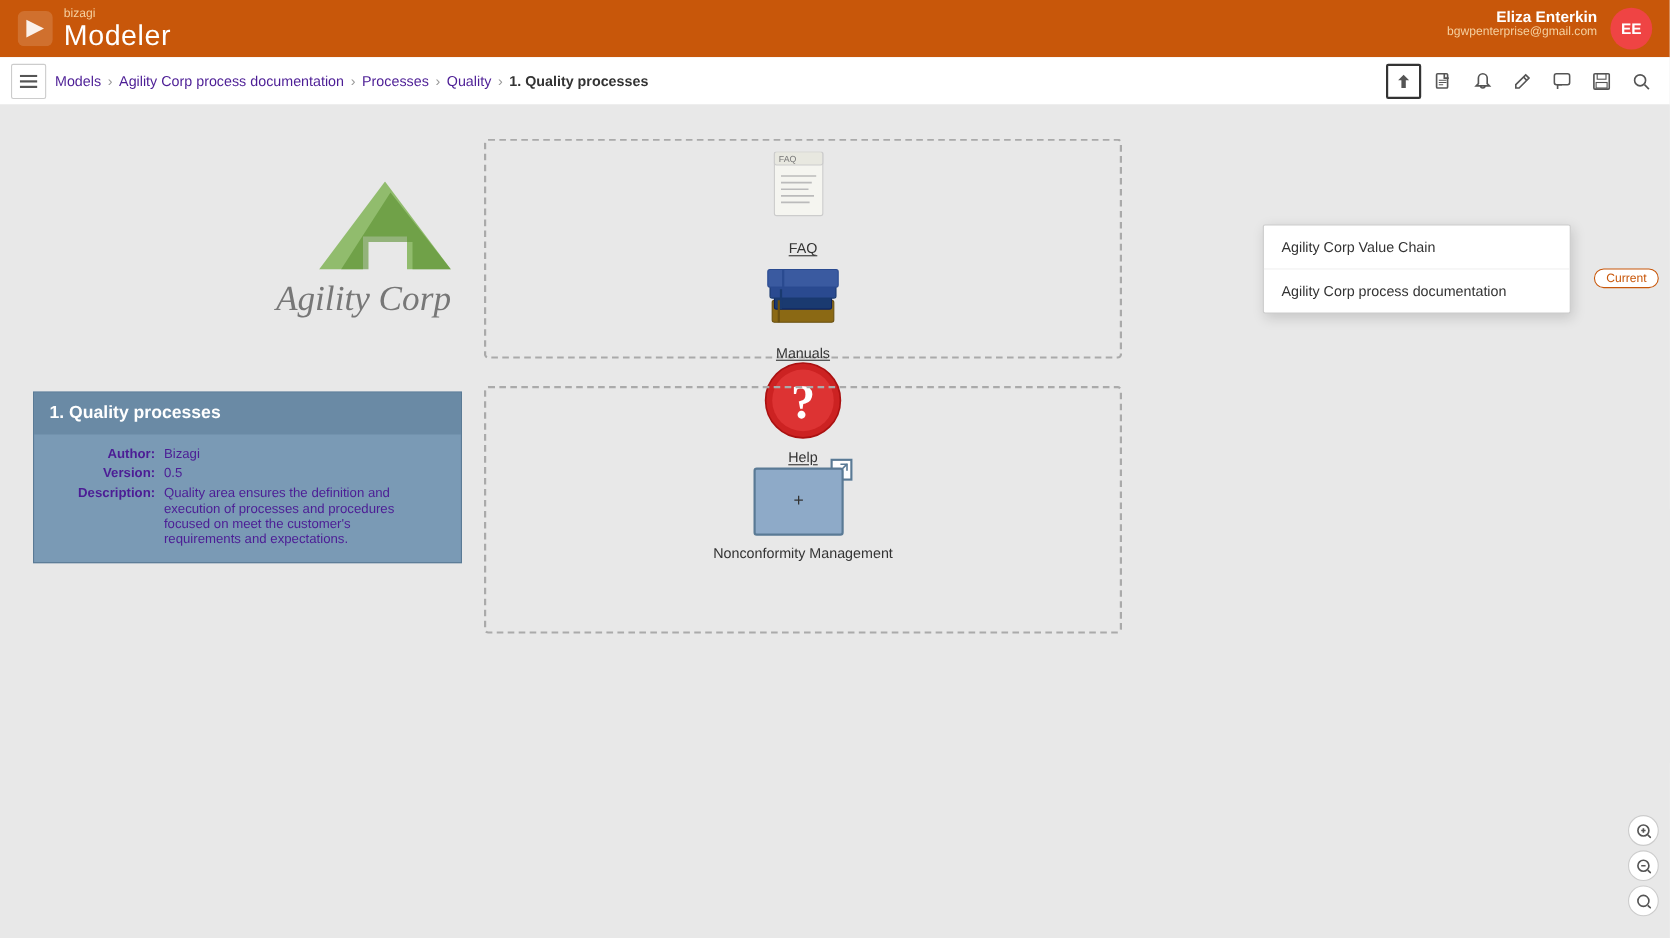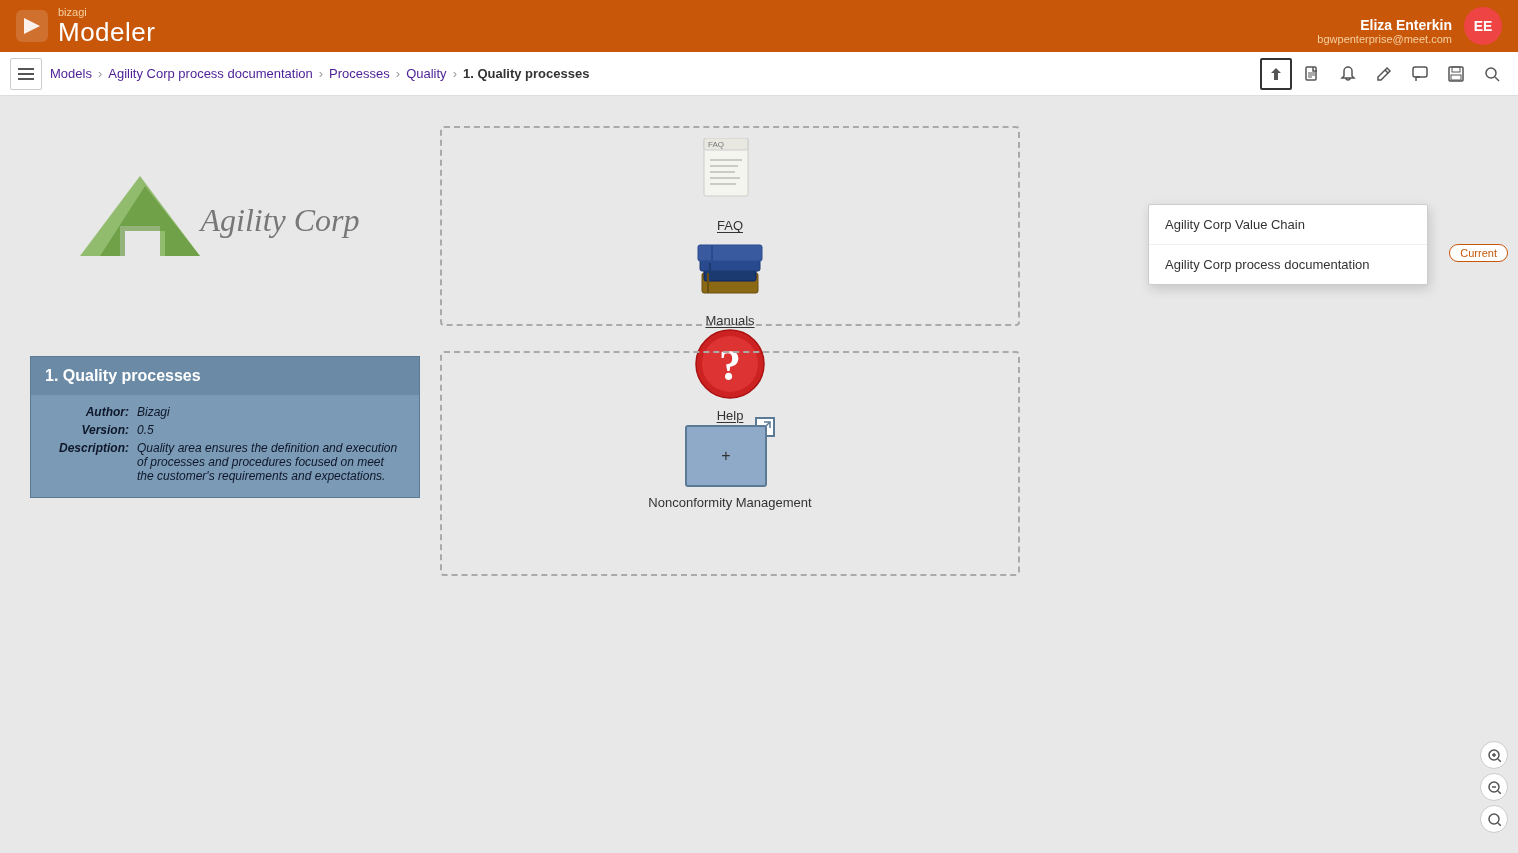--- a/index.html
+++ b/index.html
@@ -33,21 +33,21 @@
       font-size: 11px;
     }
     .brand-large {
       color: #fff;
       font-size: 26px;
       font-weight: 300;
       letter-spacing: 0.5px;
     }
     .header-right {
       display: flex;
-      align-items: flex-end;
+      align-items: flex-start;
       gap: 12px;
     }
     .user-info {
       text-align: right;
       color: #fff;
     }
     .user-name {
       font-size: 14px;
       font-weight: 600;
     }
@@ -153,27 +153,27 @@
     .main {
       background: #e8e8e8;
       height: calc(853px - 52px - 44px);
       position: relative;
       overflow: hidden;
     }
 
     
     .logo-area {
       position: absolute;
-      top: 30px;
+      top: 41px;
       left: 30px;
       width: 380px;
       height: 180px;
       display: flex;
-      flex-direction: row;
-      align-items: center;
+      flex-direction: column;
+      align-items: flex-end;
       justify-content: center;
     }
     .agility-logo-arrow {
       width: 120px;
       height: 80px;
     }
     .agility-corp-text {
       font-family: Georgia, serif;
       font-size: 32px;
       color: #777;
@@ -225,24 +225,23 @@
       padding: 0;
     }
     .quality-title {
       font-size: 16px;
       font-weight: bold;
       color: #fff;
       padding: 10px 14px;
       background: #6a8aa5;
     }
     .quality-details {
-      padding: 10px 18px;
+      padding: 10px 30px;
       font-size: 12px;
-      color: #0f172a;
-      font-style: italic;
+      color: #4c1d95;
     }
     .quality-detail-row {
       display: flex;
       gap: 8px;
       margin-bottom: 4px;
       align-items: flex-start;
     }
     .detail-label {
       font-weight: bold;
       min-width: 80px;
@@ -391,21 +390,21 @@
       <polygon points="8,8 24,16 8,24" fill="#fff" opacity="0.9"></polygon>
     </svg>
     <div class="brand-text">
       <span class="brand-small">bizagi</span>
       <span class="brand-large">Modeler</span>
     </div>
   </div>
   <div class="header-right">
     <div class="user-info">
       <div class="user-name">Eliza Enterkin</div>
-      <div class="user-email">bgwpenterprise@meet.com</div>
+      <div class="user-email">bgwpenterprise@gmail.com</div>
     </div>
     <div class="avatar">EE</div>
   </div>
 </div>
 
 <div class="toolbar">
   <div class="toolbar-left">
     <div class="sidebar-toggle">
       <svg width="16" height="12" viewBox="0 0 16 12">
         <rect y="0" width="16" height="2" fill="#555"></rect>

